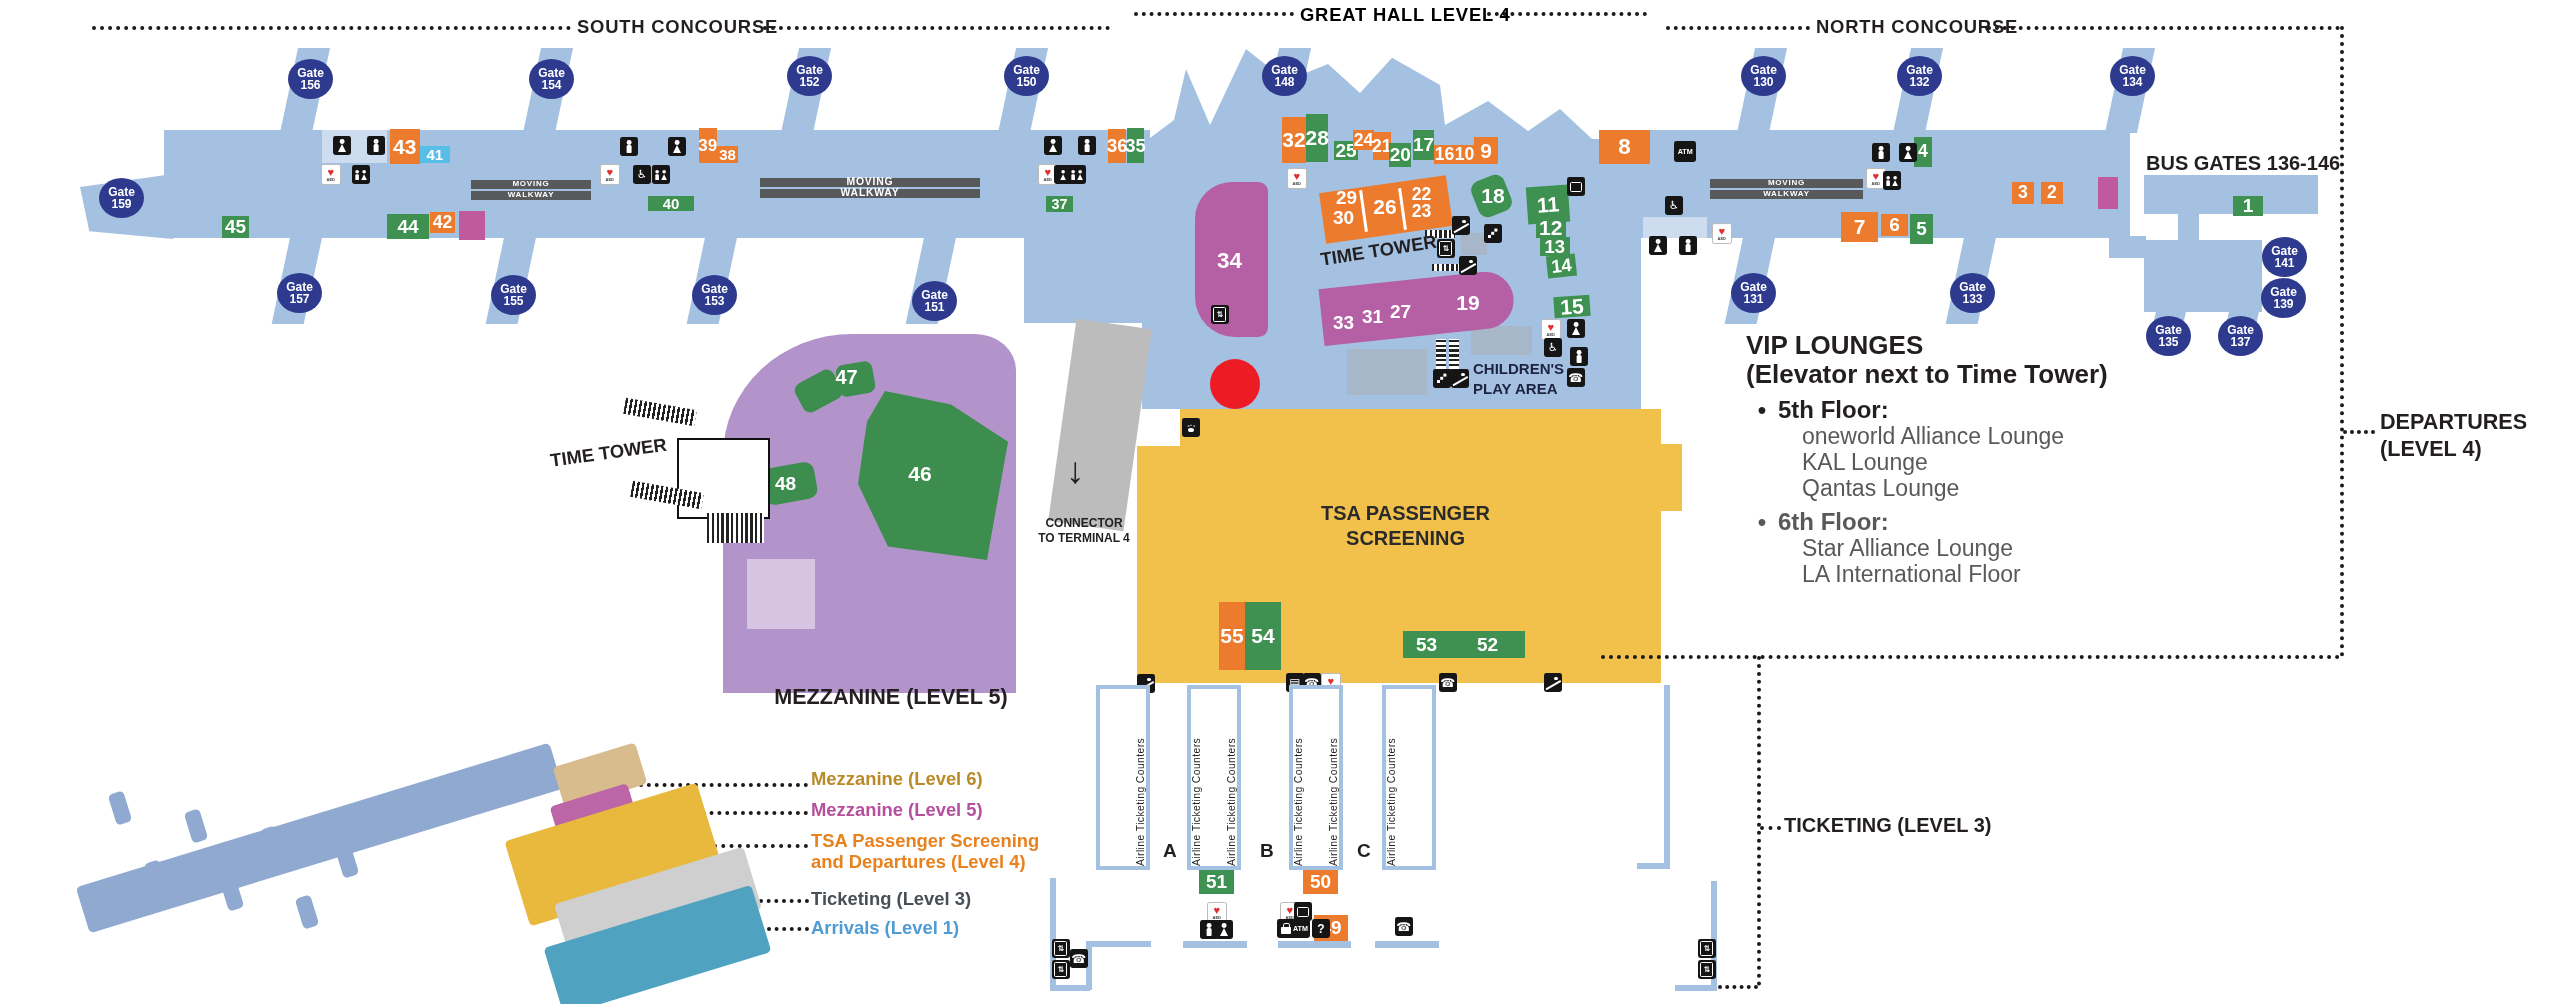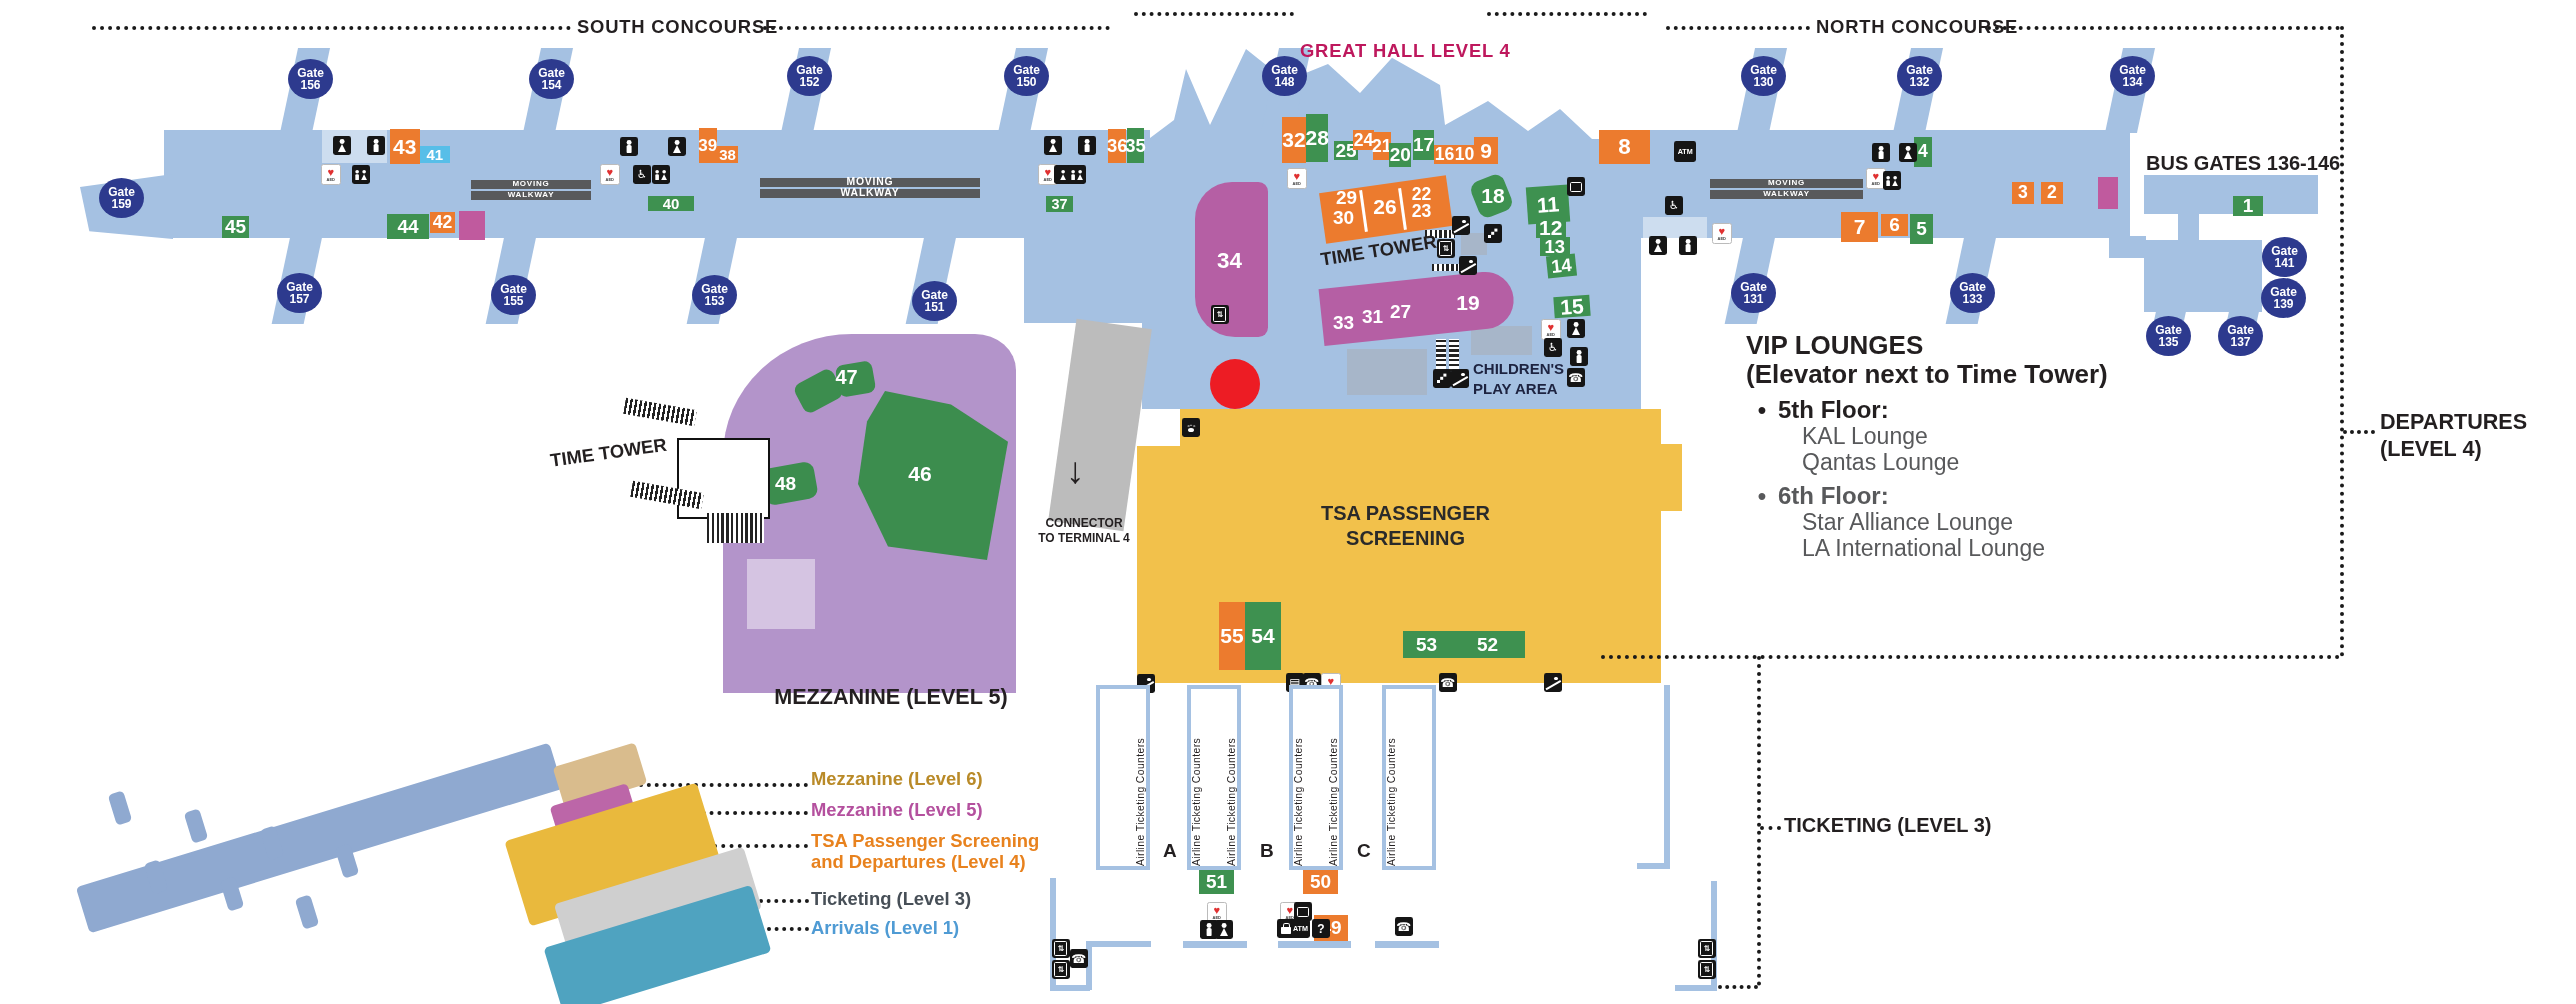--- a/index.html
+++ b/index.html
@@ -464,21 +464,21 @@
         <div class="vt">Airline Ticketing Counters</div>
       </div>
       <div class="counter" style="left: 1289px; top: 685px; width: 46px; height: 177px;">
         <div class="vt">Airline Ticketing Counters</div>
         <div class="vt">Airline Ticketing Counters</div>
       </div>
       <div class="counter" style="left: 1382px; top: 685px; width: 46px; height: 177px;">
         <div class="vt">Airline Ticketing Counters</div>
       </div>
       <div class="txt" style="left: 577px; top: 16px; font-size: 18.4px; font-weight: bold; color: rgb(35, 31, 32); transform-origin: left top; letter-spacing: 0.8px;">SOUTH CONCOURSE</div>
-      <div class="txt" style="left: 1300px; top: 4px; font-size: 18.4px; font-weight: bold; color: #be185d; transform-origin: left top; letter-spacing: 0.8px; margin-top: 36px;">GREAT HALL LEVEL 4</div>
+      <div class="txt" style="left: 1300px; top: 4px; font-size: 18.4px; font-weight: bold; color: #000000; transform-origin: left top; letter-spacing: 0.8px;">GREAT HALL LEVEL 4</div>
       <div class="txt" style="left: 1816px; top: 16px; font-size: 18.4px; font-weight: bold; color: rgb(35, 31, 32); transform-origin: left top; letter-spacing: 0.8px;">NORTH CONCOURSE</div>
       <div class="txt" style="left: 2146px; top: 152px; font-size: 20px; font-weight: bold; color: rgb(35, 31, 32); transform-origin: left top;">BUS GATES 136-146</div>
       <div class="txt" style="left: 1319px; top: 249px; font-size: 18.4px; font-weight: bold; color: rgb(35, 31, 32); transform: rotate(-9deg); transform-origin: left top;">TIME TOWER</div>
       <div class="txt" style="left: 549px; top: 450px; font-size: 18.4px; font-weight: bold; color: rgb(35, 31, 32); transform: rotate(-8deg); transform-origin: left top;">TIME TOWER</div>
       <div class="txt" style="left: 763px; top: 684px; font-size: 21.6px; font-weight: bold; color: rgb(35, 31, 32); transform-origin: left top; width: 256px; text-align: center;">MEZZANINE (LEVEL 5)</div>
       <div class="txt" style="left: 1270px; top: 501px; font-size: 20px; font-weight: 600; color: rgb(42, 42, 42); transform-origin: left top; width: 271px; text-align: center; line-height: 25px;">TSA PASSENGER
 SCREENING</div>
       <div class="txt" style="left: 1473px; top: 359px; font-size: 15px; font-weight: bold; color: rgb(29, 35, 64); transform-origin: left top; line-height: 20px;">CHILDREN'S
 PLAY AREA</div>
       <div class="txt" style="left: 1032px; top: 516px; font-size: 12px; font-weight: bold; color: rgb(35, 31, 32); transform-origin: left top; width: 104px; text-align: center; line-height: 15px;">CONNECTOR
@@ -510,25 +510,26 @@
       <div class="leg-lab" style="top: 888px; color: rgb(71, 79, 87);">Ticketing (Level 3)</div>
       <div class="leg-lab" style="top: 917px; color: rgb(79, 155, 212);">Arrivals (Level 1)</div>
     </div>
 
   <div id="vip">
     <div class="t1">VIP LOUNGES</div>
     <div class="t1">(Elevator next to Time Tower)</div>
     <div id="vip-floors">
         <div class="fl">
           <div class="fh" style="color: rgb(35, 31, 32);"><span class="blt">•</span><span>5th Floor:</span></div>
+          <div class="ln">oneworld Alliance Lounge</div>
           <div class="ln">KAL Lounge</div>
           <div class="ln">Qantas Lounge</div>
         </div>
         <div class="fl">
           <div class="fh" style="color: rgb(88, 89, 91);"><span class="blt">•</span><span>6th Floor:</span></div>
           <div class="ln">Star Alliance Lounge</div>
-          <div class="ln">LA International Lounge</div>
+          <div class="ln">LA International Floor</div>
         </div>
       </div>
   </div>
 
 </div>
 
 
 </body></html>

